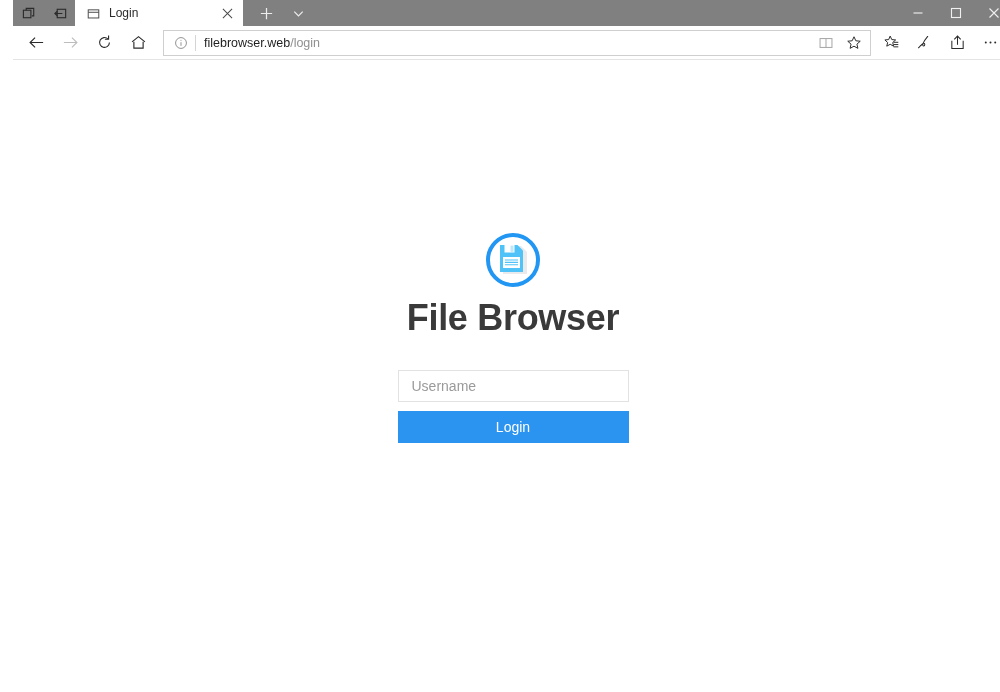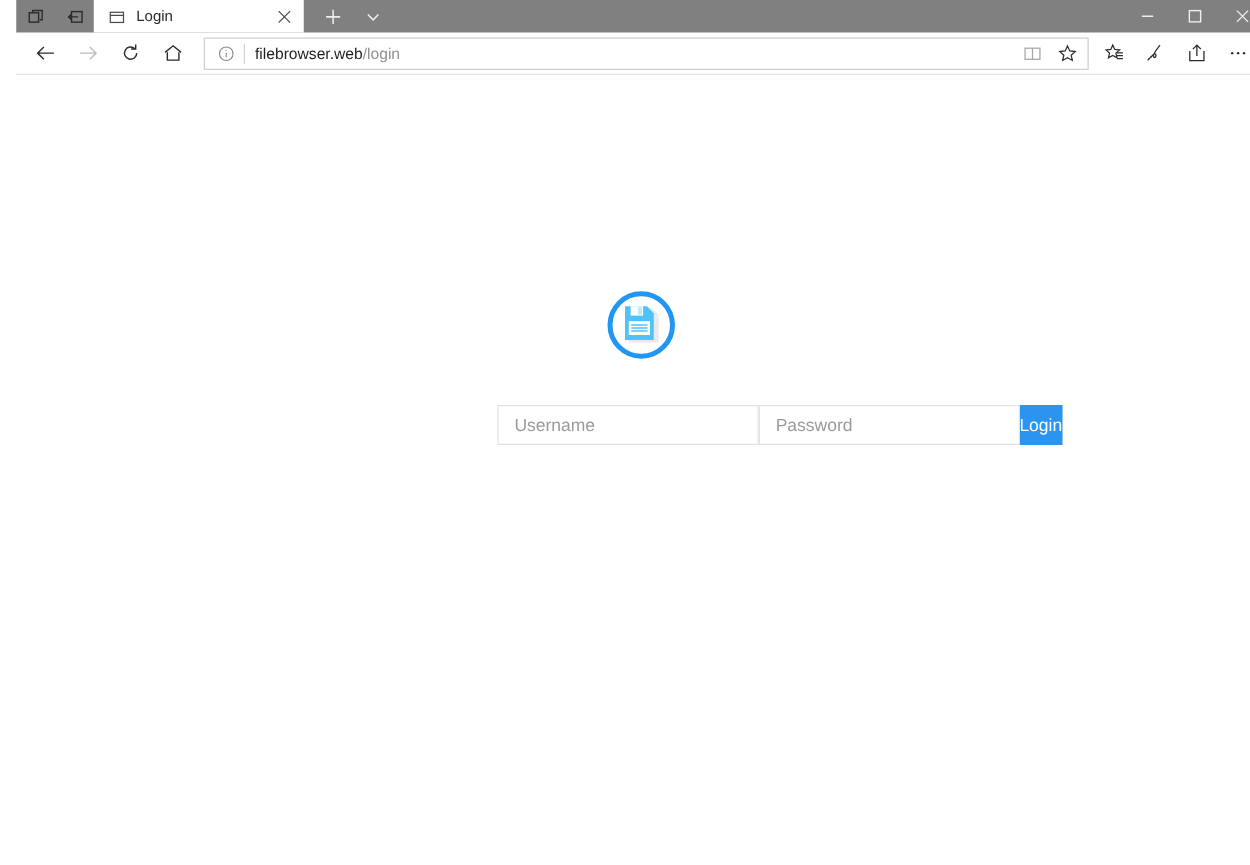--- a/index.html
+++ b/index.html
@@ -206,22 +206,21 @@
     font-size: 36px;
     font-weight: bold;
     color: #3a3a3a;
     letter-spacing: -0.3px;
     margin: 0 0 34px 0;
     line-height: 1;
   }
   .login-form {
     width: 231px;
     display: flex;
-    flex-direction: row;
-    margin-top: 24px;
+    flex-direction: column;
   }
   .field {
     height: 32px;
     border: 1px solid #e2e2e2;
     background: #ffffff;
     box-sizing: border-box;
     padding: 0 13px;
     font-size: 14px;
     font-family: "Liberation Sans", sans-serif;
     color: #3a3a3a;
@@ -404,23 +403,23 @@
           <circle cx="30" cy="30" r="25" stroke="#2196f3" stroke-width="4" fill="none"></circle>
           <path d="M20 16h18l6 6v22H20z" fill="#e8eaec"></path>
           <path d="M17 15h17.5l5.5 5.5V42H17z" fill="#4fc3f7"></path>
           <rect x="21.5" y="15" width="10" height="7.5" fill="#ffffff"></rect>
           <rect x="27.5" y="15.6" width="3" height="6.2" fill="#bfe7fb"></rect>
           <rect x="20" y="27" width="17" height="11" fill="#ffffff"></rect>
           <path d="M22 30h13M22 32.4h13M22 34.8h13" stroke="#4fc3f7" stroke-width="1.1"></path>
         </svg>
       </div>
 
+      <h1 class="app-title">File Browser</h1>
 
       <form class="login-form">
         <input class="field" type="text" placeholder="Username" style="">
-        <input class="field" type="password" placeholder="Password" style="">
         <button class="submit" type="submit">Login</button>
       </form>
 
     </div>
   </div>
 
 </div>
 
 </body></html>

